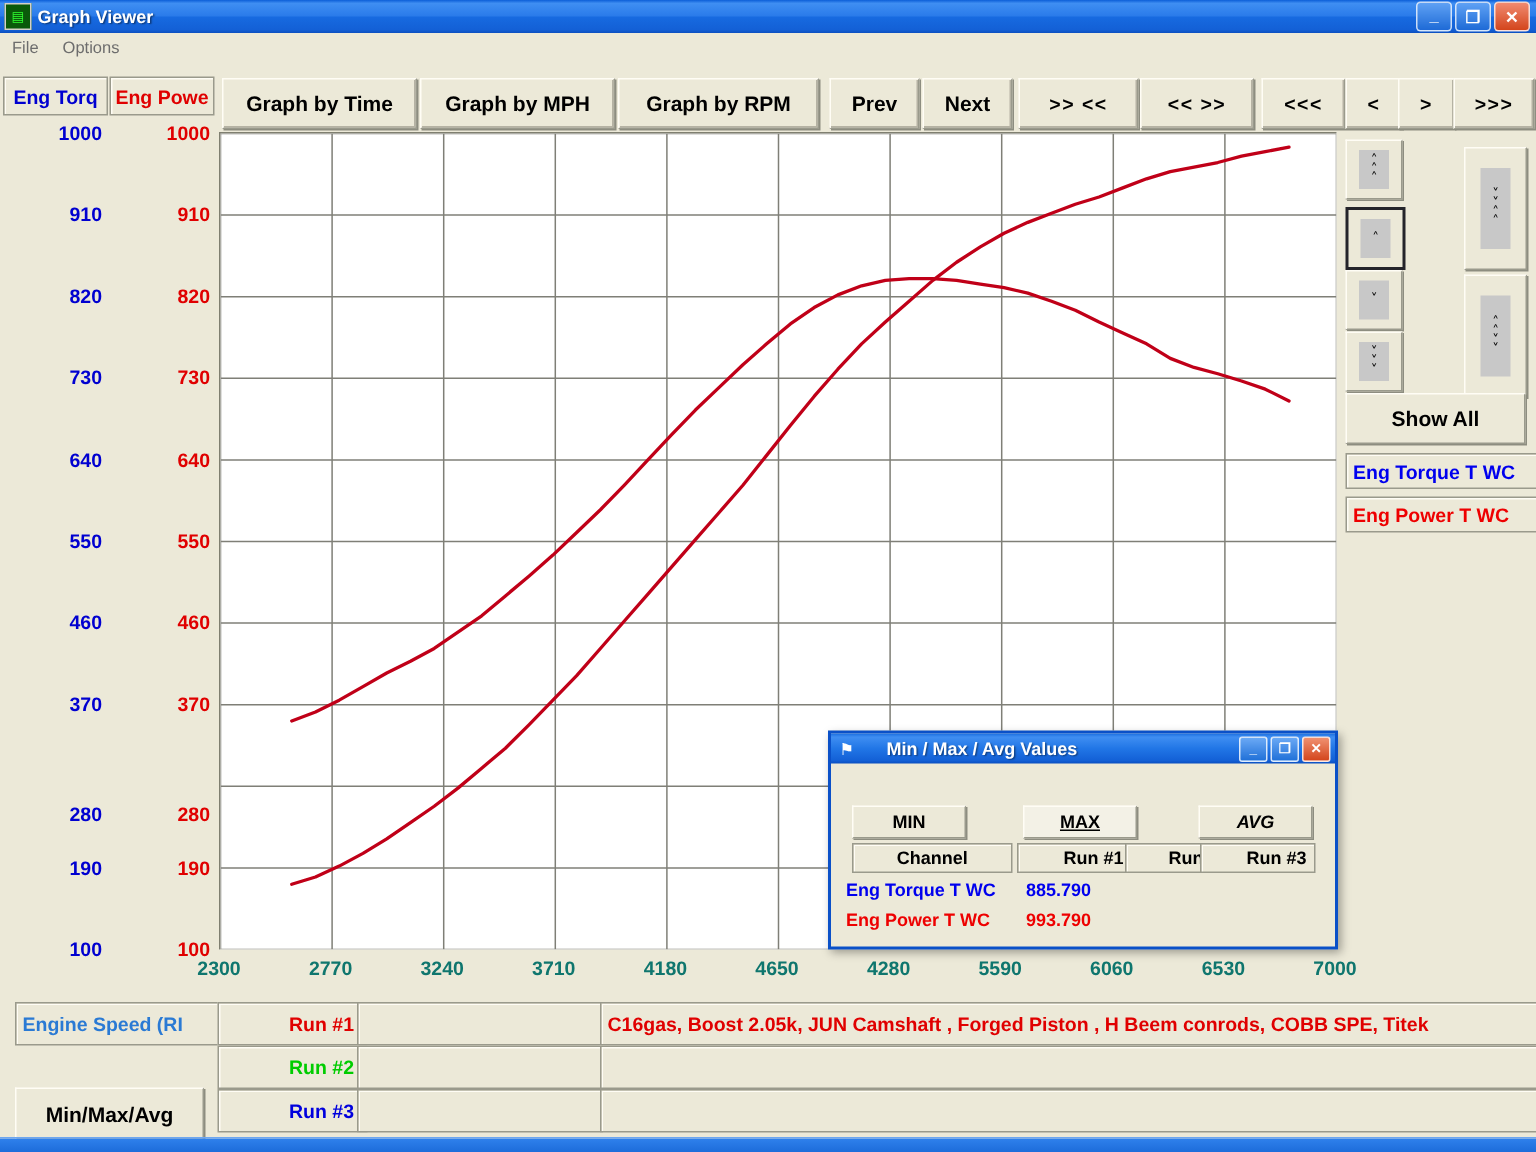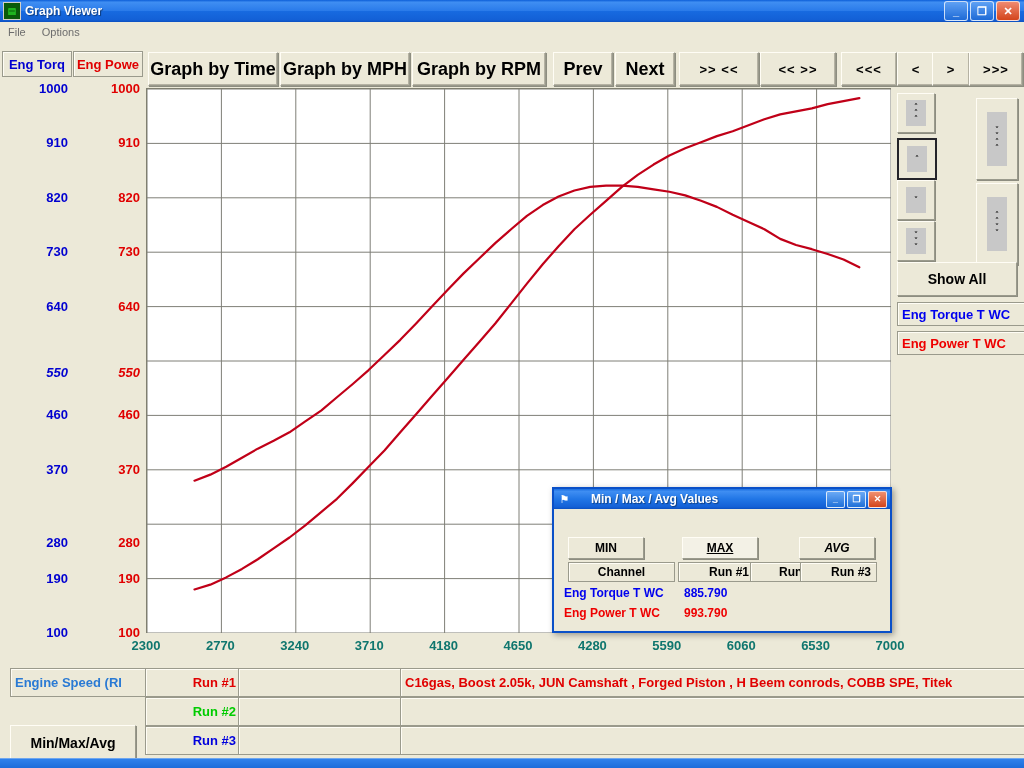--- a/index.html
+++ b/index.html
@@ -71,21 +71,21 @@
   #axis-head-power  { left: 73px; width: 68px; color: #e00000; }
 
   
   .tbar-btn {
     position: absolute; top: 52px; height: 32px;
     background: #ece9d8;
     border: 1px solid #9a9a8c;
     border-top-color: #fffdf5; border-left-color: #fffdf5;
     box-shadow: 1px 1px 0 #8d8d80, inset -1px -1px 0 #b5b2a3;
     display: flex; align-items: center; justify-content: center;
-    font-size: 18px; font-weight: bold; color: #000;
+    font-size: 14px; font-weight: bold; color: #000;
     white-space: nowrap; cursor: default;
   }
   .tbar-btn.small { font-size: 13px; letter-spacing: 1px; }
 
   
   .yaxis { position: absolute; left: 0; top: 80px; width: 144px; height: 552px; }
   .ytick {
     position: absolute; left: 0; width: 144px; height: 14px;
     font-size: 13px; font-weight: bold;
   }
@@ -293,21 +293,21 @@
         <span class="p">820</span>
       </div>
       <div class="ytick" style="top: 164.2px;">
         <span class="t">730</span>
         <span class="p">730</span>
       </div>
       <div class="ytick" style="top: 218.6px;">
         <span class="t">640</span>
         <span class="p">640</span>
       </div>
-      <div class="ytick" style="top: 285px; font-style: italic;">
+      <div class="ytick" style="top: 273px;">
         <span class="t">550</span>
         <span class="p">550</span>
       </div>
       <div class="ytick" style="top: 327.4px;">
         <span class="t">460</span>
         <span class="p">460</span>
       </div>
       <div class="ytick" style="top: 381.8px; padding-left: 20px;">
         <span class="t">370</span>
         <span class="p">370</span>

